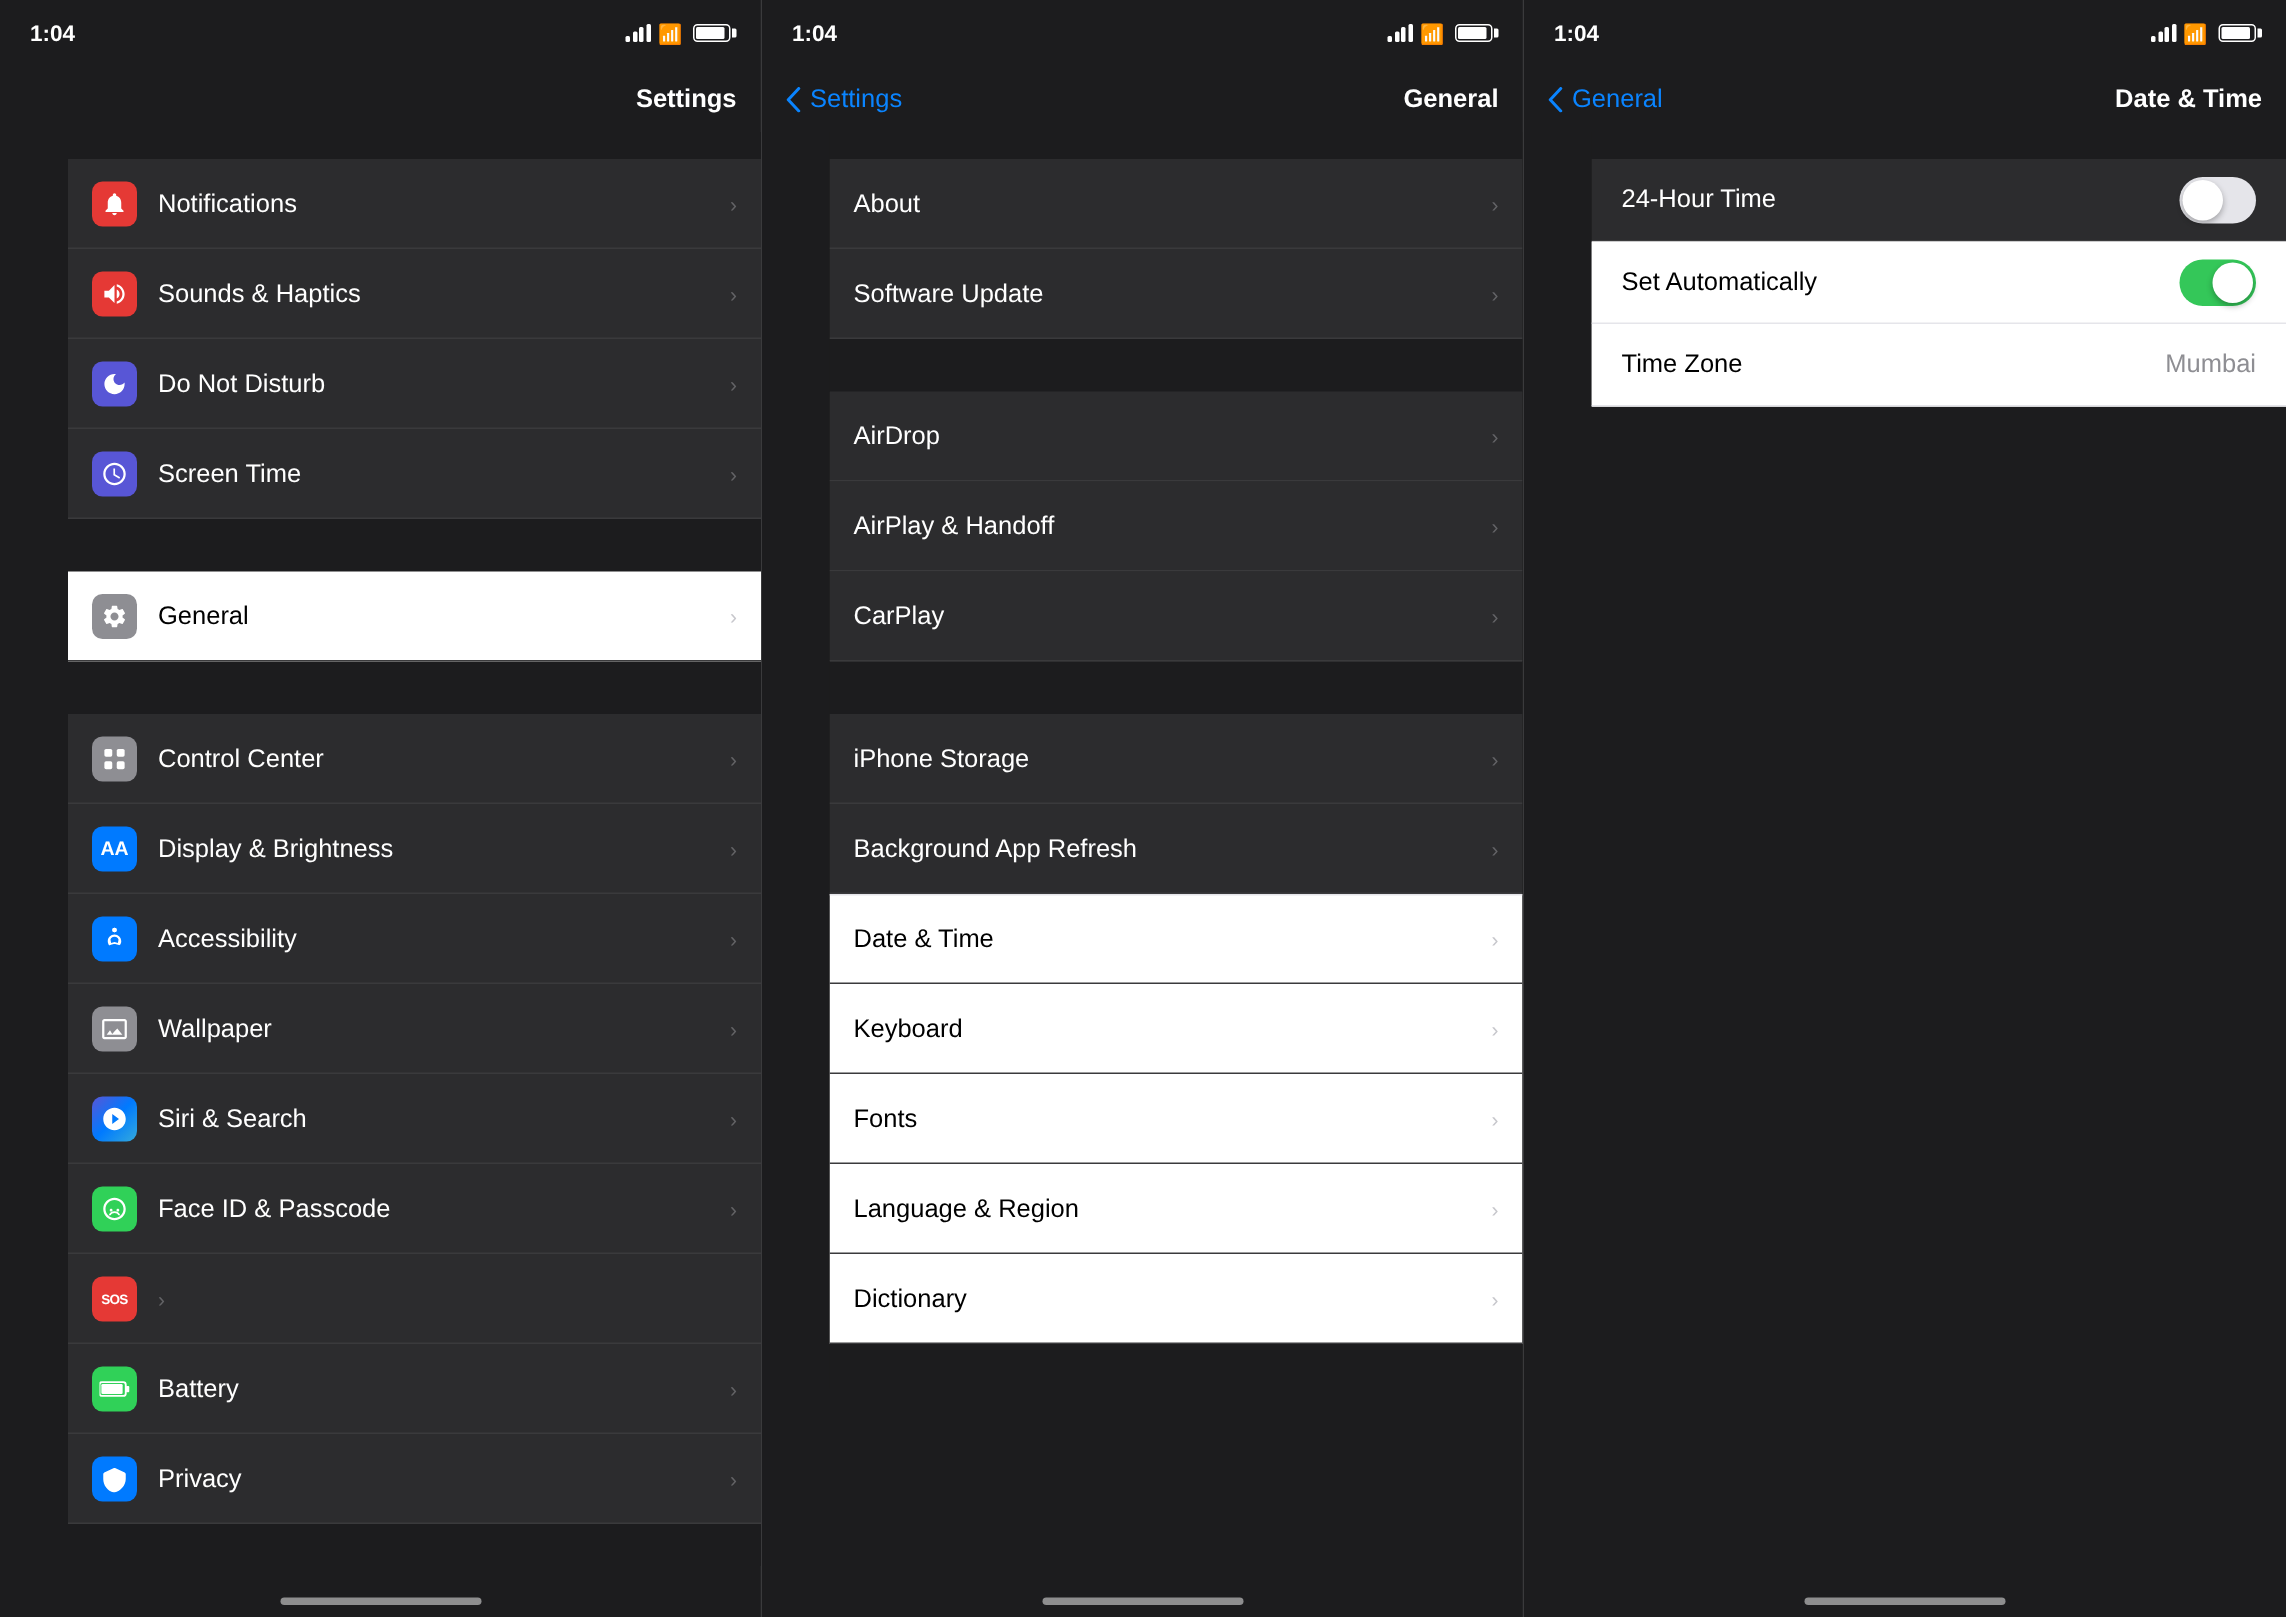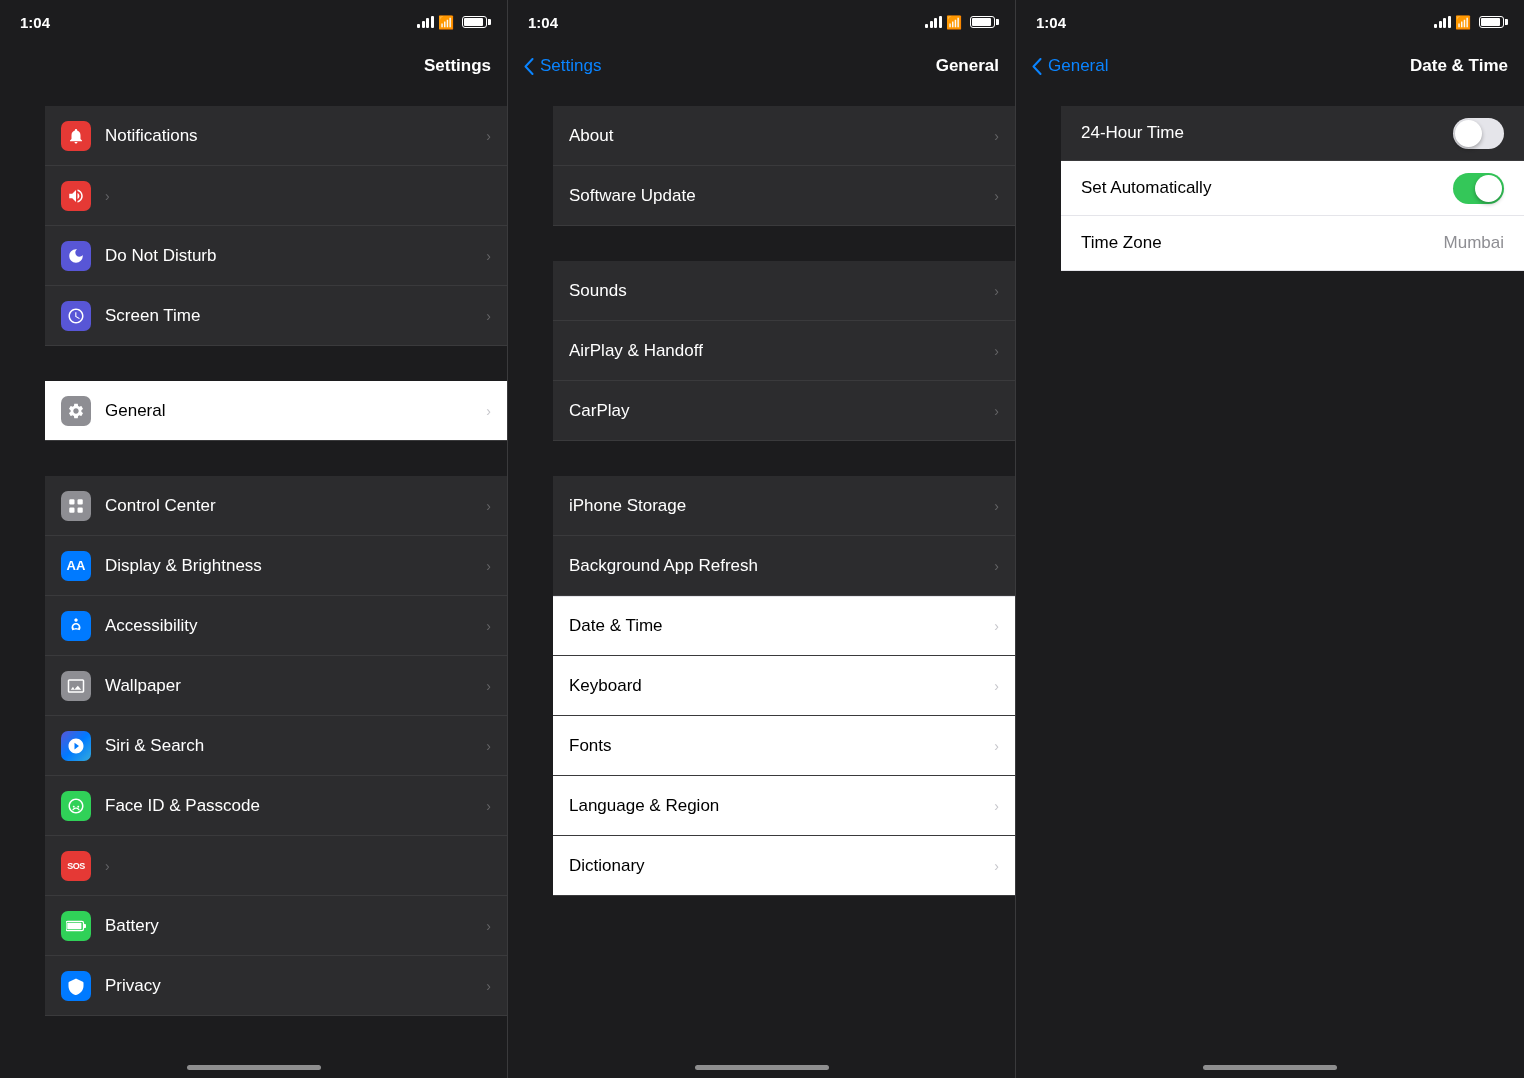--- a/index.html
+++ b/index.html
@@ -296,20 +296,21 @@
         </div>
         <span class="row-label">Notifications</span>
         <span class="row-chevron">›</span>
       </div>
       <div class="settings-row">
         <div class="row-icon" style="background:#e53935">
           <svg width="18" height="18" viewBox="0 0 24 24" fill="white">
               <path d="M3 9v6h4l5 5V4L7 9H3zm13.5 3c0-1.77-1.02-3.29-2.5-4.03v8.05c1.48-.73 2.5-2.25 2.5-4.02zM14 3.23v2.06c2.89.86 5 3.54 5 6.71s-2.11 5.85-5 6.71v2.06c4.01-.91 7-4.49 7-8.77s-2.99-7.86-7-8.77z"></path>
             </svg>
         </div>
+        <span class="row-label">Sounds &amp; Haptics</span>
         <span class="row-chevron">›</span>
       </div>
       <div class="settings-row">
         <div class="row-icon" style="background:#5856d6">
           <svg width="18" height="18" viewBox="0 0 24 24" fill="white">
               <path d="M12 3c-4.97 0-9 4.03-9 9s4.03 9 9 9 9-4.03 9-9c0-.46-.04-.92-.1-1.36-.98 1.37-2.58 2.26-4.4 2.26-2.98 0-5.4-2.42-5.4-5.4 0-1.81.89-3.42 2.26-4.4-.44-.06-.9-.1-1.36-.1z"></path>
             </svg>
         </div>
         <span class="row-label">Do Not Disturb</span>
         <span class="row-chevron">›</span>
@@ -474,21 +475,21 @@
       </div>
       <div class="settings-row light-bg">
         <span class="row-label">Software Update</span>
         <span class="row-chevron">›</span>
       </div>
     </div>
     <div style="height:35px; background:#1c1c1e;"></div>
 
     <div class="section-group">
       <div class="settings-row light-bg">
-        <span class="row-label">Sounds</span>
+        <span class="row-label">AirDrop</span>
         <span class="row-chevron">›</span>
       </div>
       <div class="settings-row light-bg">
         <span class="row-label">AirPlay &amp; Handoff</span>
         <span class="row-chevron">›</span>
       </div>
       <div class="settings-row light-bg">
         <span class="row-label">CarPlay</span>
         <span class="row-chevron">›</span>
       </div>

